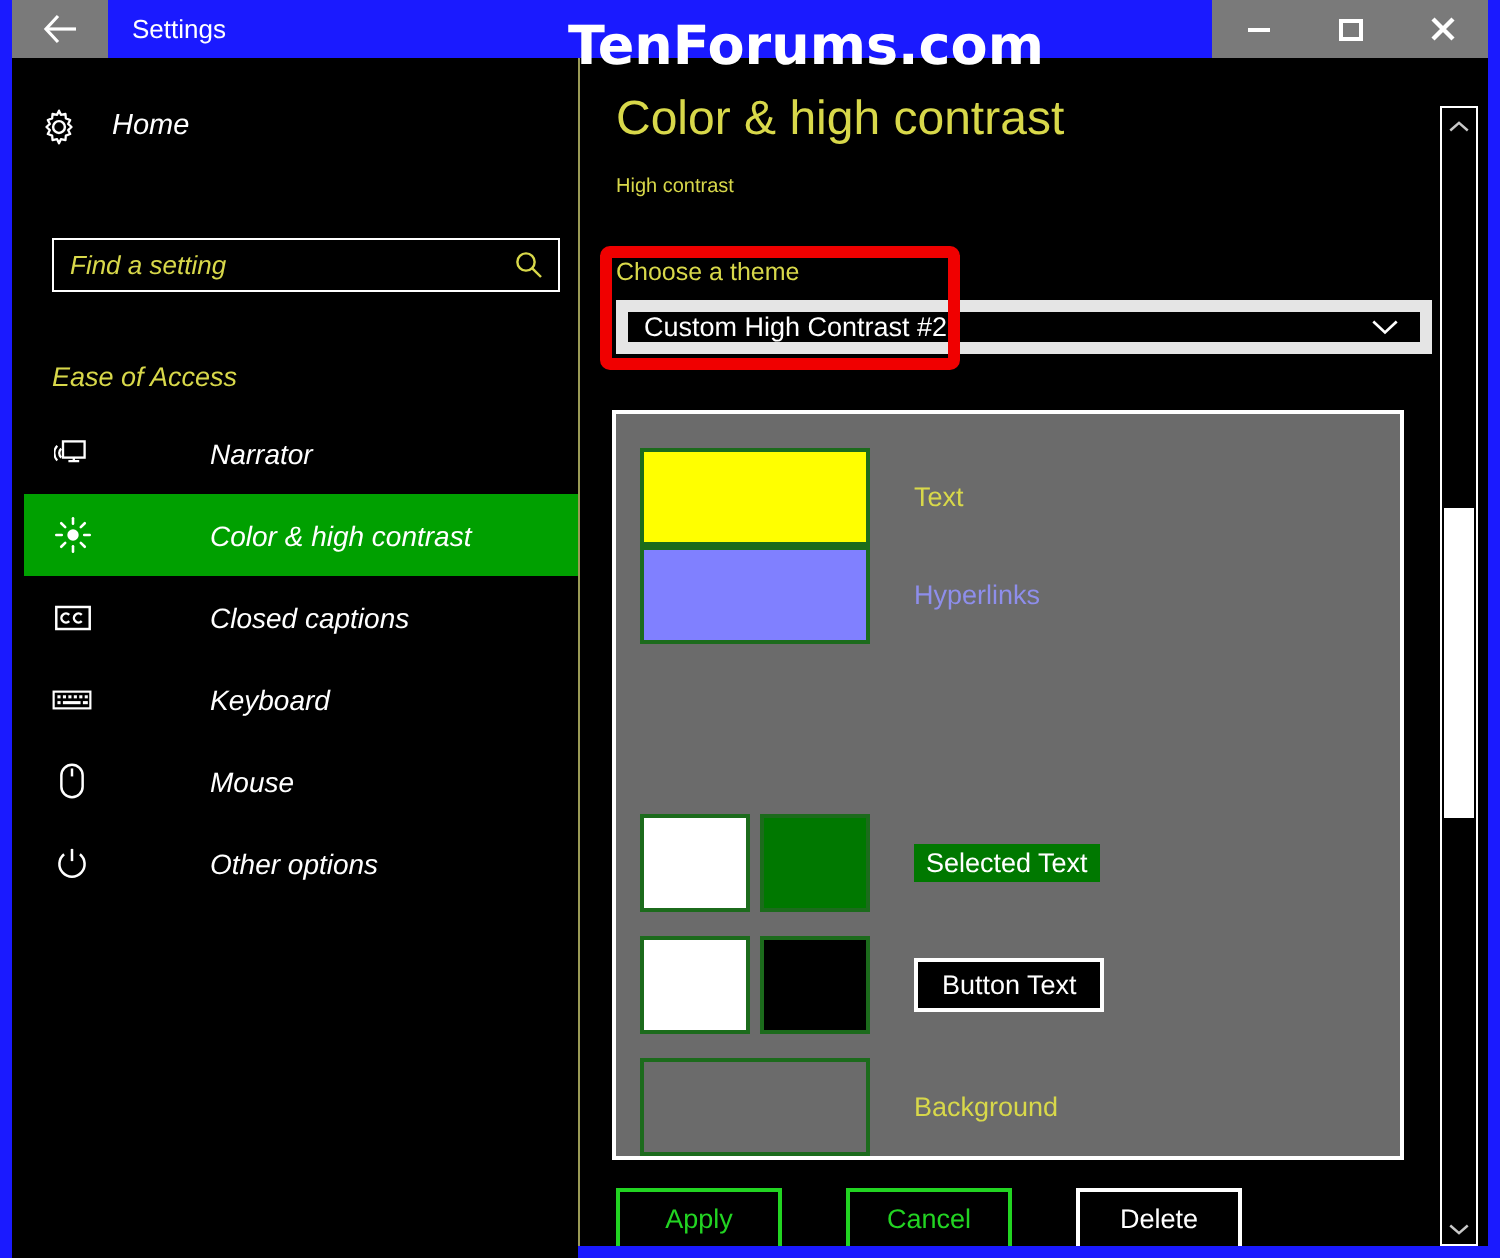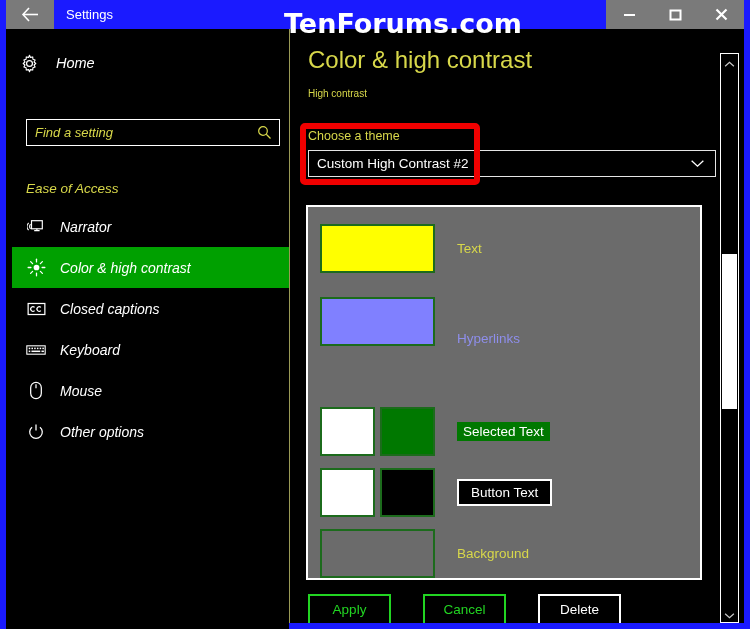--- a/index.html
+++ b/index.html
@@ -152,20 +152,21 @@
   .navitem .ico {
     width: 48px;
     display: flex;
     align-items: center;
     justify-content: center;
     color: #ffffff;
   }
   .navitem .lbl {
     color: #ffffff;
     font-size: 14px;
+    margin-left: 45px;
   }
   .navitem.selected {
     background: #00a000;
   }
   .navitem.selected .lbl { color: #ffffff; }
 
   
   .content {
     position: absolute;
     left: 290px; top: 29px;
@@ -188,21 +189,21 @@
   .choose-label {
     position: absolute;
     left: 18px; top: 100px;
     color: #d8d84a;
     font-size: 12.5px;
   }
   .dropdown {
     position: absolute;
     left: 18px; top: 121px;
     width: 408px; height: 27px;
-    border: 1px solid #e5e5e5;
+    border: 6px solid #e5e5e5;
     background: #000000;
     display: flex;
     align-items: center;
     cursor: pointer;
     box-sizing: border-box;
   }
   .dropdown .val {
     flex: 1;
     padding-left: 8px;
     color: #ffffff;
@@ -493,21 +494,21 @@
       </span>
     </div>
 
     <div class="preview">
 
       <div class="prow" style="top:17px;">
         <div class="swatch" style="background:#ffff00;"></div>
         <div class="plabel text">Text</div>
       </div>
 
-      <div class="prow" style="top:90px;align-items:flex-end;">
+      <div class="prow" style="top:66px;">
         <div class="swatch" style="background:#8080ff;"></div>
         <div class="plabel hyper">Hyperlinks</div>
       </div>
 
 
       <div class="prow" style="top:200px;">
         <div class="swatch sq" style="background:#ffffff;"></div>
         <div class="swatch sq2" style="background:#007800;"></div>
         <div class="plabel selected">Selected Text</div>
       </div>

